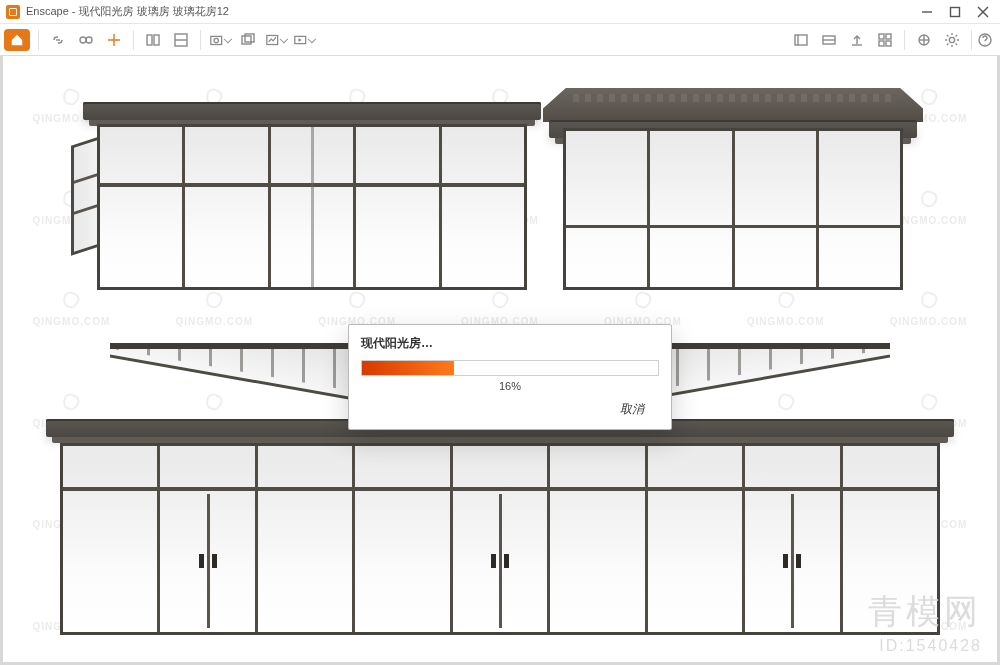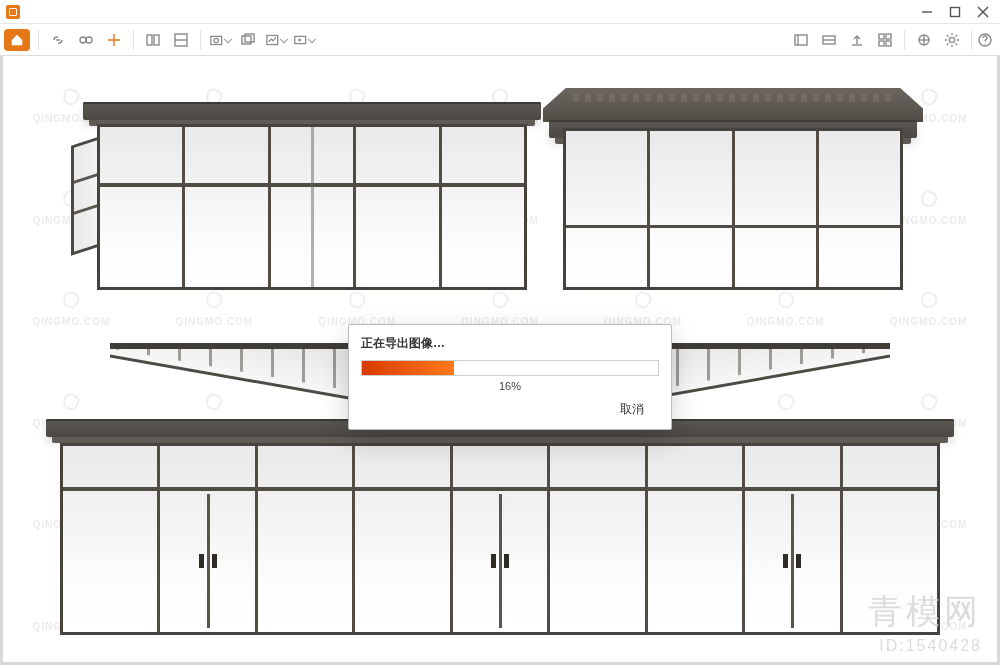--- a/index.html
+++ b/index.html
@@ -149,32 +149,35 @@
   .dialog .dlg-title{ font-weight:600; margin-bottom:8px; }
   .dialog .bar-track{
     height:16px; border:1px solid #cfcfcf; background:#fff;
     position:relative;
   }
   .dialog .bar-fill{
     position:absolute; left:0; top:0; bottom:0;
     background:linear-gradient(90deg,#d73a00 0%, #ff7a1a 100%);
   }
   .dialog .pct-row{ text-align:center; margin-top:4px; font-size:11px; color:#444; }
-  .dialog .btn-row{ text-align:right; margin-top:6px; }
+  .dialog .btn-row{ text-align:right; margin-top:6px;font-style:italic; }
   .dialog .btn-cancel{
     display:inline-block; min-width:54px; text-align:center;
     font-size:12px; color:#333; padding:3px 10px; cursor:pointer;
     background:#fff;
   }
 </style>
 </head>
 <body>
 
 <div class="titlebar">
   <div class="app-logo"></div>
+  <span class="title-text">
+    <span>Enscape</span><span> - </span><span>现代阳光房 玻璃房 玻璃花房12</span>
+  </span>
   <div class="spacer"></div>
   <div class="win-controls">
     <div class="win-btn">
         <svg viewBox="0 0 12 12">
           <line x1="1" y1="6" x2="11" y2="6"></line>
         </svg>
       </div>
     <div class="win-btn">
         <svg viewBox="0 0 12 12">
           <rect x="1.5" y="1.5" width="9" height="9"></rect>
@@ -698,21 +701,21 @@
   </div>
 
   <div class="brand-mark">
     <div class="cn">青模网</div>
     <div class="id">ID:1540428</div>
   </div>
 
   <div class="vp-border"></div>
 
   <div class="dialog">
-    <div class="dlg-title">正在导出图像…</div>
+    <div class="dlg-title">现代阳光房…</div>
     <div class="bar-track">
       <div class="bar-fill" style="width:31%"></div>
     </div>
     <div class="pct-row">16%</div>
     <div class="btn-row">
       <span class="btn-cancel">取消</span>
     </div>
   </div>
 
 </div>

